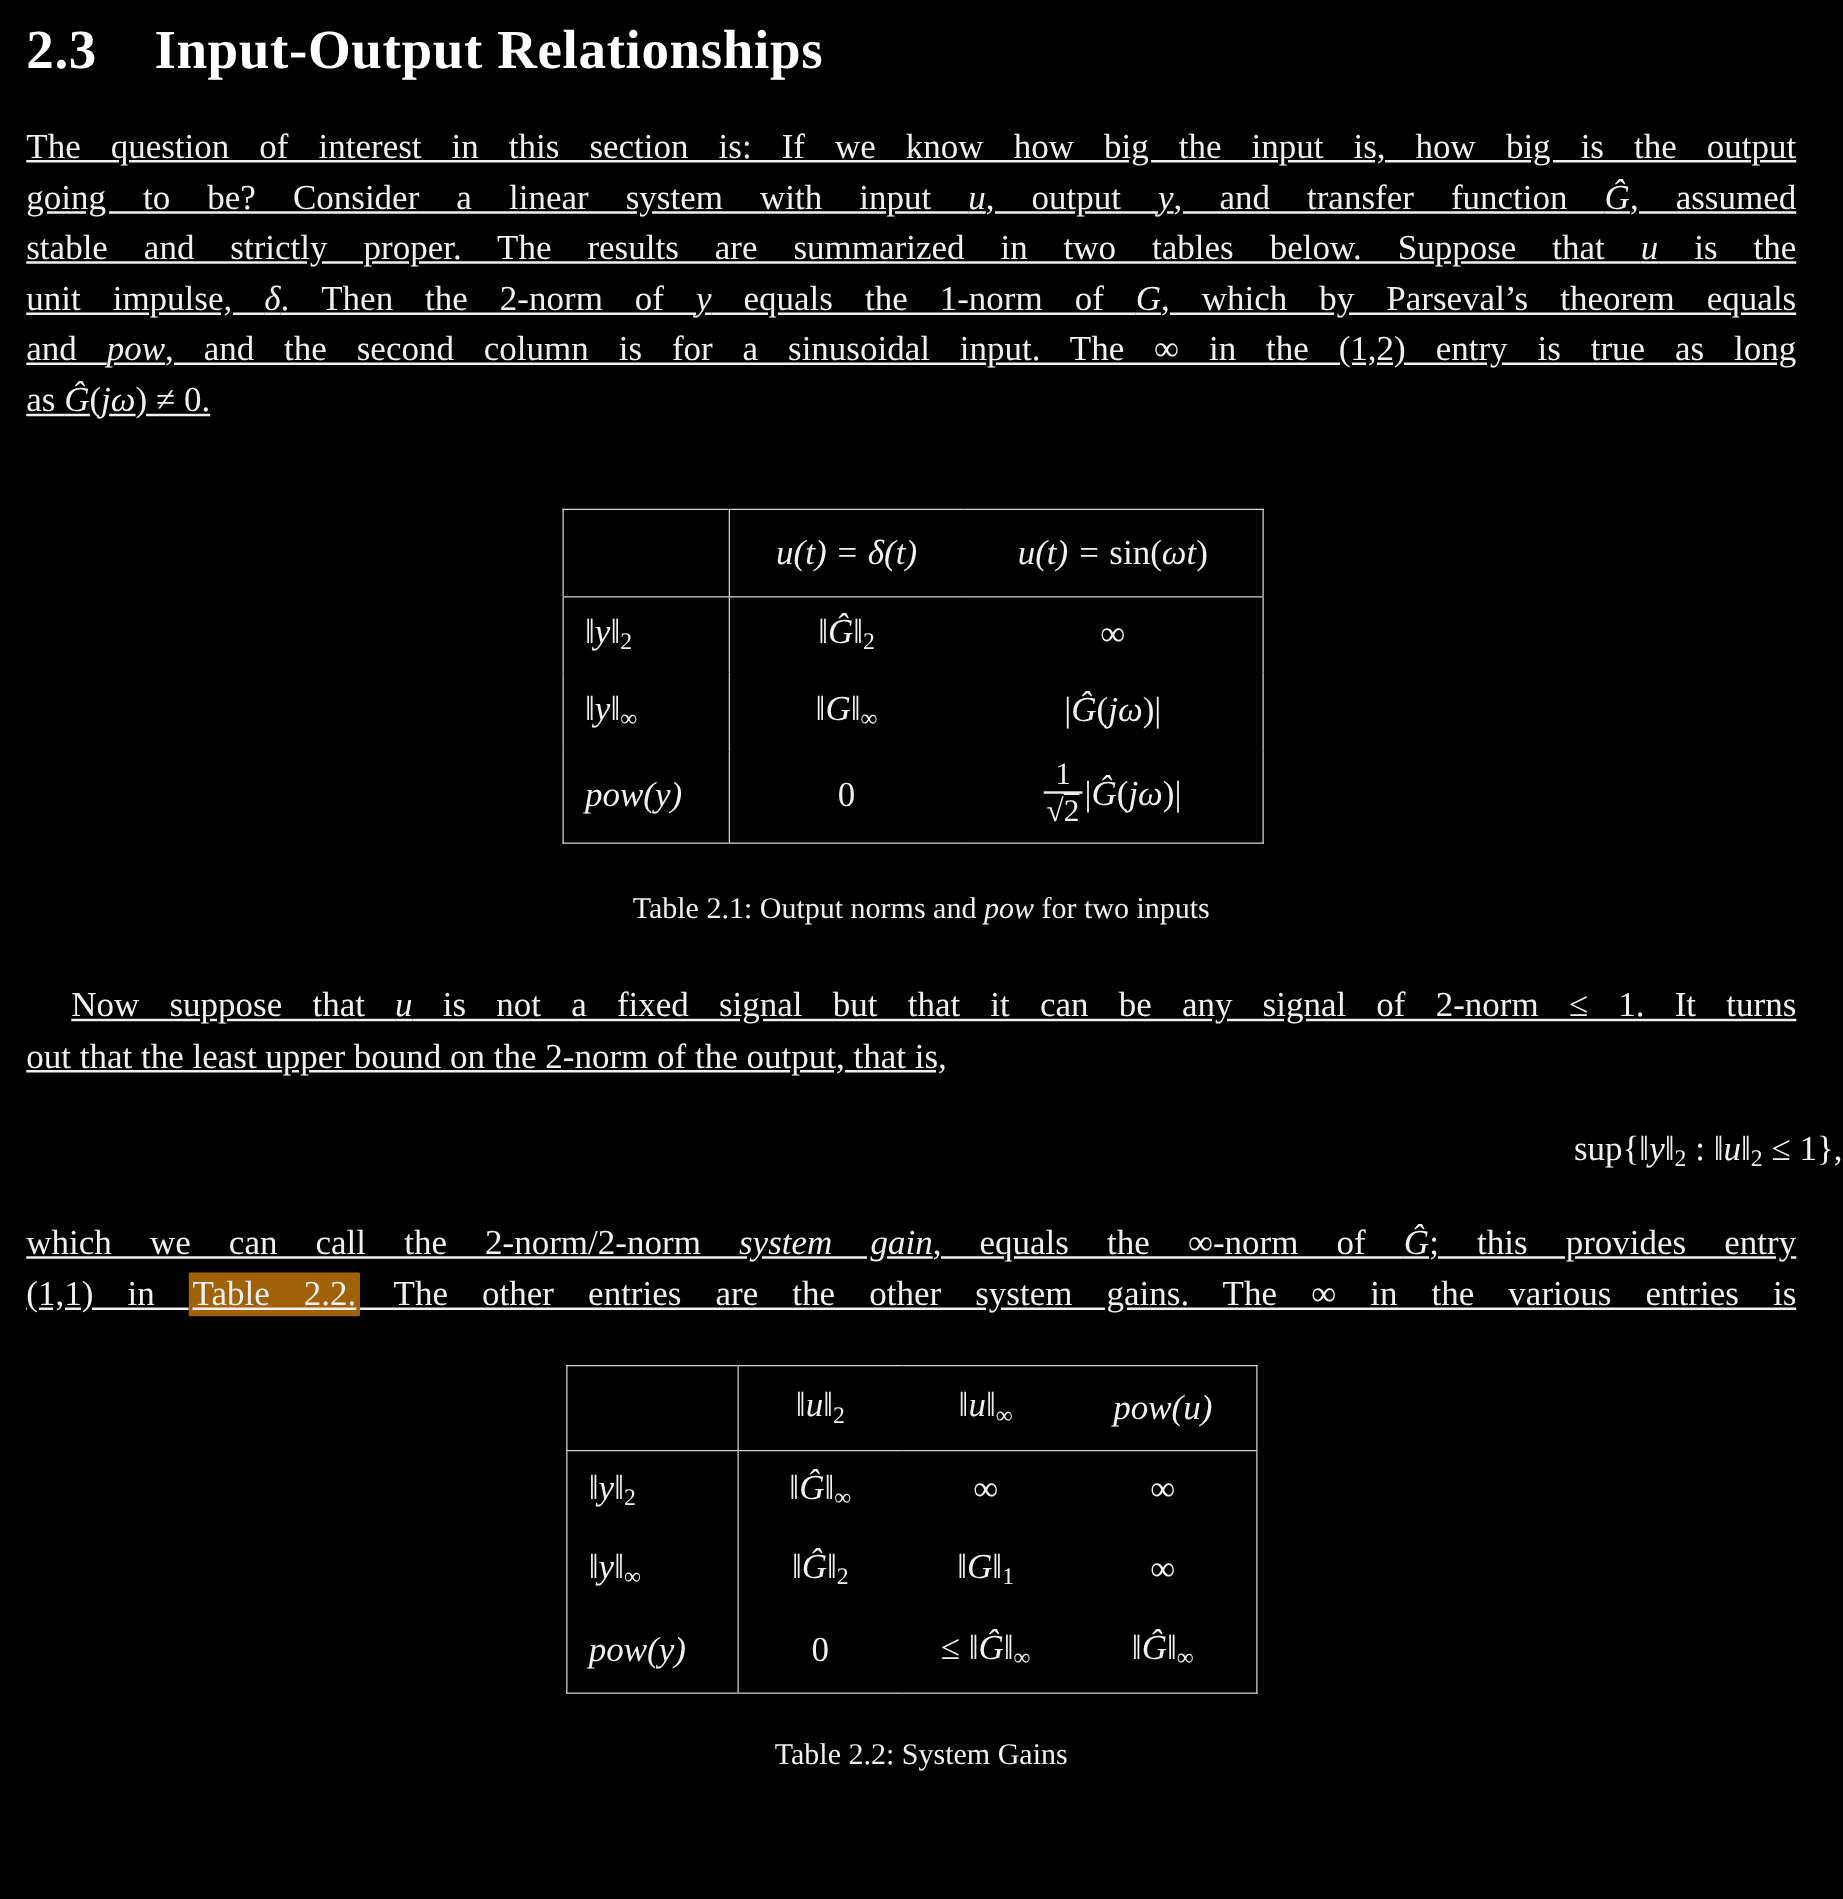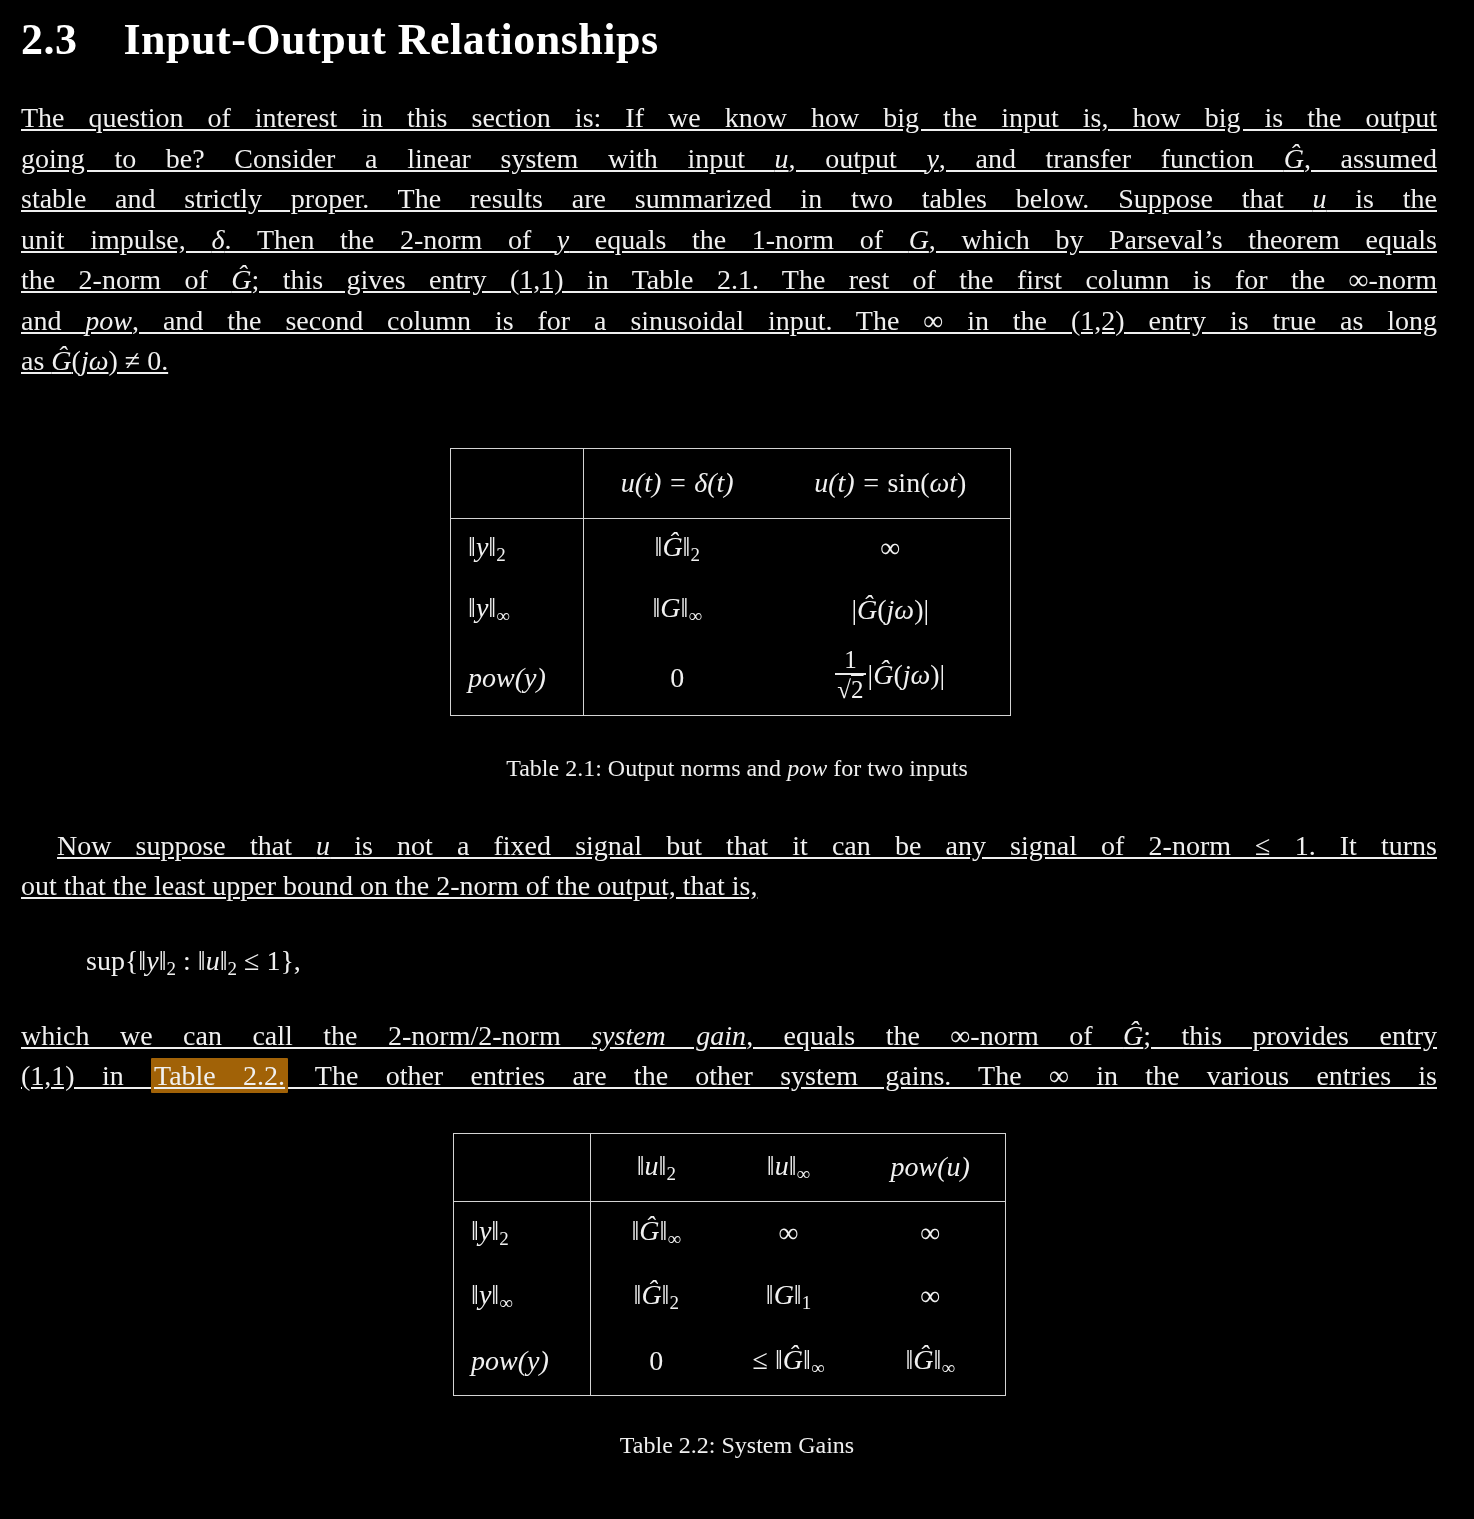--- a/index.html
+++ b/index.html
@@ -45,20 +45,21 @@
     padding: 2px 3px;
     border-radius: 1px;
     margin-top: 44px;
   }
 
   .equation {
     margin-top: 34px;
     padding-left: 86px;
     font-size: 28px;
     line-height: 40px;
+    text-align: right;
   }
 
   .tablefig { display: block; }
   .fig-1 { margin-top: 66px; }
   .fig-2 { margin-top: 36px; }
 
   table.t {
     border-collapse: collapse;
     table-layout: fixed;
     font-size: 28px;
@@ -120,21 +121,20 @@
 
   <h1 class="heading">
     <span class="num">2.3</span><span class="ttl">Input-Output Relationships</span>
   </h1>
 
   <section class="para para-1">
     <div class="line"><span>The question of interest in this section is: If we know how big the input is, how big is the output</span></div>
     <div class="line"><span>going to be? Consider a linear system with input </span><span class="it">u</span><span>, output </span><span class="it">y</span><span>, and transfer function </span><span class="it">Ĝ</span><span>, assumed</span></div>
     <div class="line"><span>stable and strictly proper. The results are summarized in two tables below. Suppose that </span><span class="it">u</span><span> is the</span></div>
     <div class="line"><span>unit impulse, </span><span class="it">δ</span><span>. Then the 2-norm of </span><span class="it">y</span><span> equals the 1-norm of </span><span class="it">G</span><span>, which by Parseval’s theorem equals</span></div>
-    <div class="line"><span>the 2-norm of </span><span class="it">Ĝ</span><span>; this gives entry (1,1) in Table 2.1. The rest of the first column is for the ∞-norm</span></div>
     <div class="line"><span>and </span><span class="it">pow</span><span>, and the second column is for a sinusoidal input. The ∞ in the (1,2) entry is true as long</span></div>
     <div class="line last"><span>as </span><span class="it">Ĝ</span><span>(</span><span class="it">jω</span><span>) ≠ 0.</span></div>
   </section>
 
   <figure class="tablefig fig-1">
     <table class="t t1">
       <colgroup>
           <col style="width:133px">
           <col style="width:187px">
           <col style="width:240px">

